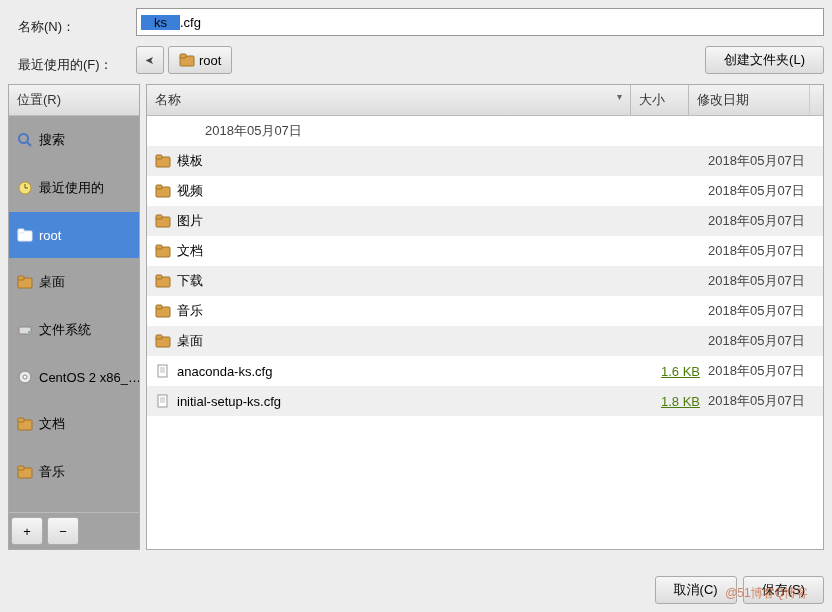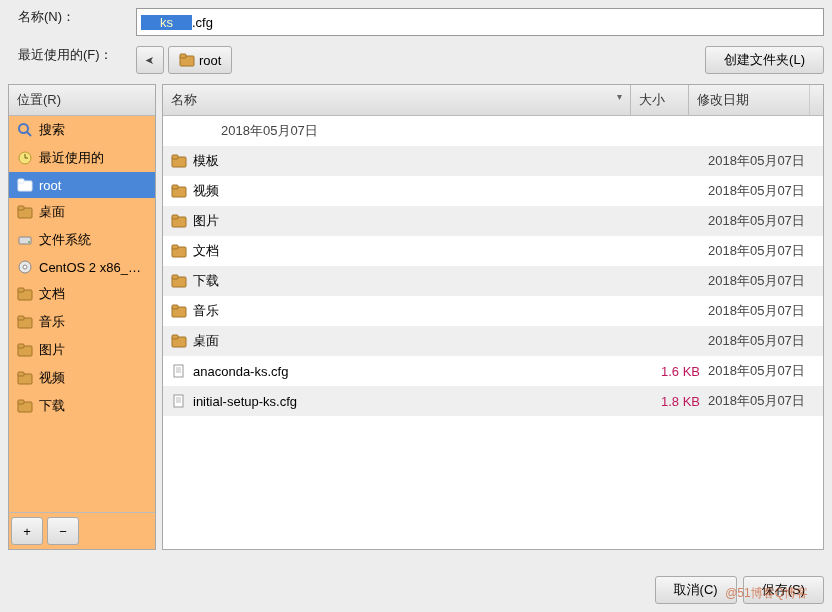--- a/index.html
+++ b/index.html
@@ -1,45 +1,45 @@
 <!DOCTYPE html>
 <html><head>
 <meta charset="utf-8">
 <style>
 * { box-sizing: border-box; margin: 0; padding: 0; font-family: sans-serif; font-size: 13px; }
 body { background: #ededed; width: 832px; height: 612px; position: relative; }
-.row { display: flex; align-items: flex-start; }
+.row { display: flex; align-items: flex-end; }
 .top-section { padding: 8px 8px 0 8px; }
 .label { width: 128px; padding-left: 10px; color: #222; }
 .name-input { flex: 1; background: #fff; border: 1px solid #999; height: 28px; padding: 4px; display: flex; align-items: center; }
-.sel { background: #3b7fd8; color: #fef9c3; padding: 0 19px; }
+.sel { background: #3b7fd8; color: #000000; padding: 0 13px; }
 .path-row { margin-top: 10px; }
 .nav-btn { width: 28px; height: 28px; background: linear-gradient(#f6f6f6,#ddd); border: 1px solid #aaa; border-radius: 3px; margin-right: 4px; display: flex; align-items: center; justify-content: center; cursor: pointer; }
 .path-seg { height: 28px; background: linear-gradient(#f6f6f6,#ddd); border: 1px solid #aaa; border-radius: 3px; padding: 0 10px; display: flex; align-items: center; gap: 4px; }
 .spacer { flex: 1; }
 .btn { height: 28px; background: linear-gradient(#f6f6f6,#ddd); border: 1px solid #aaa; border-radius: 3px; padding: 0 18px; cursor: pointer; display: flex; align-items: center; }
 .main { display: flex; padding: 10px 8px 0 8px; gap: 6px; height: 476px; }
-.sidebar { width: 148px; background: #fdba74; border: 1px solid #aaa; display: flex; flex-direction: column; }
+.sidebar { width: 132px; background: #a3a3a3; border: 1px solid #aaa; display: flex; flex-direction: column; }
 .side-head { background: linear-gradient(#f2f2f2,#dcdcdc); border-bottom: 1px solid #bbb; padding: 6px 8px; color: #333; }
 .side-list { flex: 1; overflow: hidden; }
-.side-item { display: flex; align-items: center; gap: 6px; padding: 5px 8px; cursor: pointer; white-space: nowrap; overflow: hidden; text-overflow: ellipsis; }
+.side-item { display: flex; align-items: center; gap: 6px; padding: 15px 8px; cursor: pointer; white-space: nowrap; overflow: hidden; text-overflow: ellipsis; }
 .side-item.selected { background: #4a87d8; color: #fff; }
 .side-foot { display: flex; border-top: 1px solid #bbb; }
 .foot-btn { width: 32px; height: 28px; background: linear-gradient(#f6f6f6,#ddd); border: 1px solid #aaa; border-radius: 3px; margin: 4px 2px; display: flex; align-items: center; justify-content: center; cursor: pointer; }
 .filearea { flex: 1; background: #fff; border: 1px solid #aaa; display: flex; flex-direction: column; }
 .fl-head { display: flex; background: linear-gradient(#f2f2f2,#dcdcdc); border-bottom: 1px solid #bbb; }
 .fh-col { padding: 6px 8px; border-right: 1px solid #bbb; color: #333; }
 .col-name { flex: 1; display: flex; align-items: flex-start; }
 .col-size { width: 58px; }
 .col-date { width: 120px; border-right: none; position: relative; }
 .fl-body { flex: 1; overflow: hidden; }
 .fl-row { display: flex; align-items: center; height: 30px; }
 .fl-row:nth-child(even) { background: #efefef; }
 .fc-name { flex: 1; display: flex; align-items: center; gap: 6px; padding-left: 8px; }
-.fc-size { width: 58px; padding-right: 8px; text-align: right; color: #be185d; }
+.fc-size { width: 58px; padding-right: 8px; text-align: right; color: #4d7c0f; text-decoration: underline; }
 .fc-date { width: 115px; color: #444; }
 .icon { display: inline-flex; width: 16px; height: 16px; align-items: center; justify-content: center; }
 .bottom { position: absolute; bottom: 8px; right: 8px; display: flex; gap: 6px; }
 .chevron { display: inline-block; transform: rotate(180deg); font-size: 11px; color: #444; }
 .sortarrow { color: #666; font-size: 10px; margin-left: auto; }
 .scrollhint { width: 14px; border-left: 1px solid #ccc; }
 .watermark { position: absolute; right: 24px; bottom: 10px; color: #c2410c; font-size: 12px; opacity: .6; pointer-events: none; }
 </style>
 </head>
 <body>

